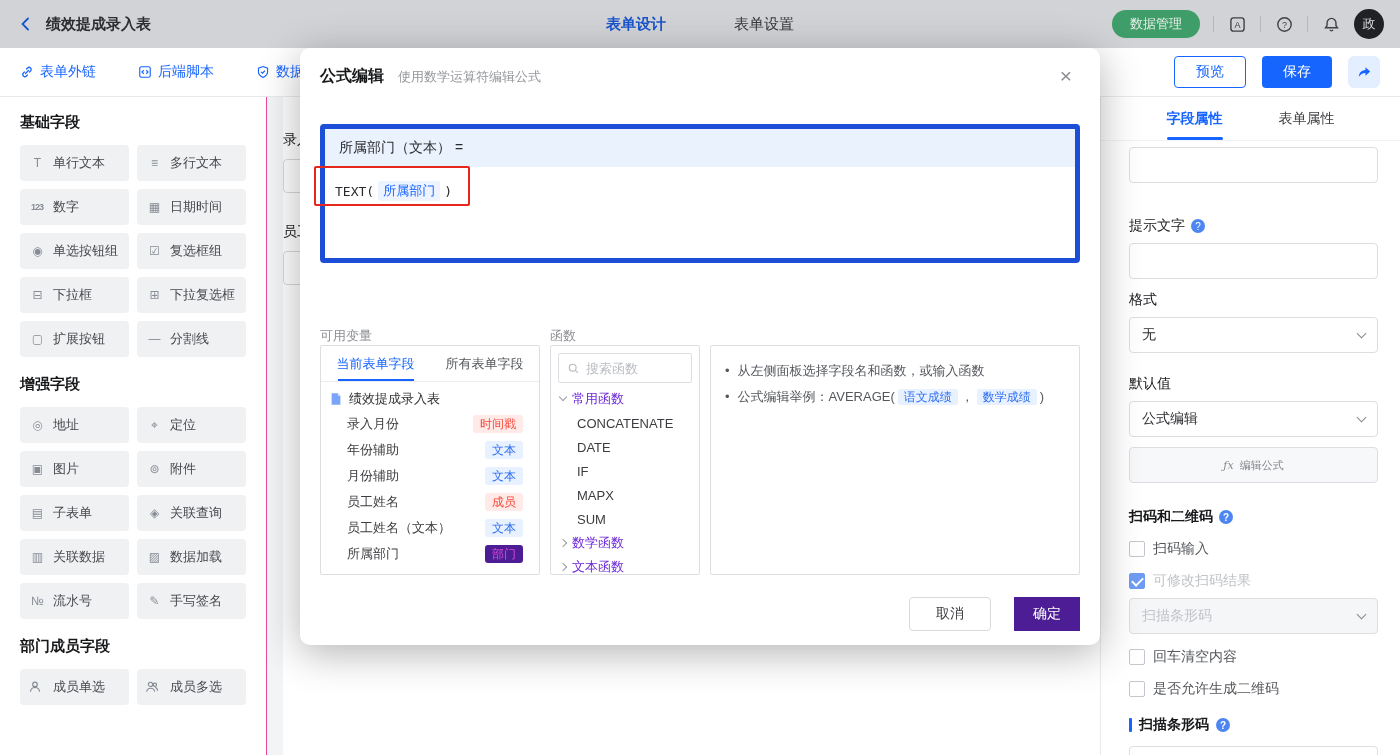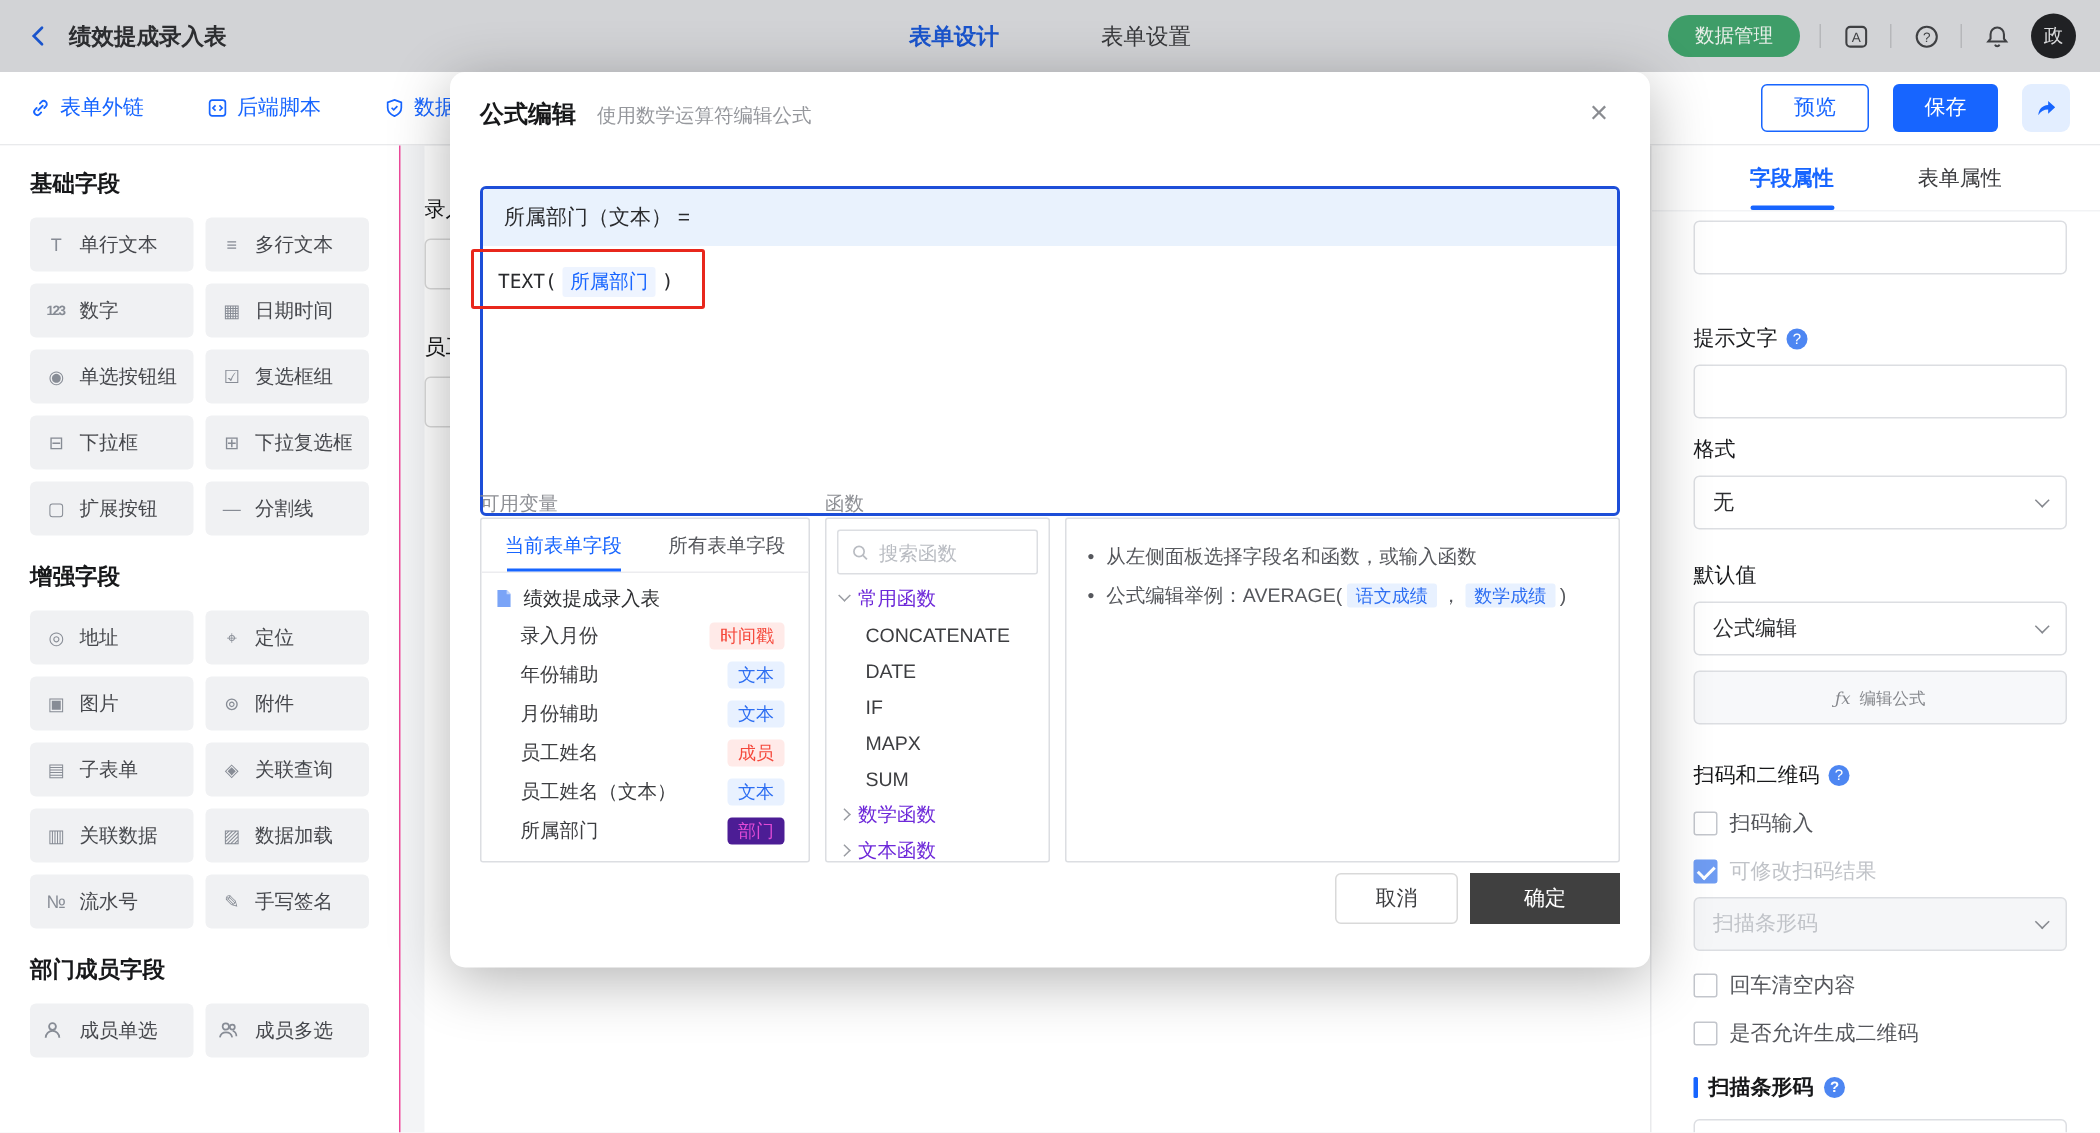--- a/index.html
+++ b/index.html
@@ -52,38 +52,38 @@
   .rp-input { width:100%; height:36px; border:1px solid #dcdee2; border-radius:4px; background:#fff; outline:none; font-size:14px; padding:0 10px; }
   .rp-label { margin:12px 0 8px; font-size:14px; color:#1a1b1e; display:flex; align-items:center; gap:6px; }
   .mt34 { margin-top:34px; } .mt22 { margin-top:22px; }
   .select { height:36px; border:1px solid #dcdee2; border-radius:4px; background:#fff; display:flex; align-items:center; justify-content:space-between; padding:0 12px; font-size:14px; color:#2d2e31; cursor:pointer; }
   .select.disabled { background:#f5f6f8; color:#c0c3c8; cursor:default; margin-top:8px; }
   .caret { width:7px; height:7px; border-right:1.5px solid #86898f; border-bottom:1.5px solid #86898f; transform:rotate(45deg); margin-top:-4px; flex:none; }
   .caret.right { transform:rotate(-45deg); margin-top:0; }
   .caret.small { width:6px; height:6px; }
   .fx-btn { margin-top:10px; width:100%; height:36px; border:1px solid #dcdee2; border-radius:4px; background:#f7f8fa; color:#85878c; font-size:11px; display:flex; align-items:center; justify-content:center; gap:6px; cursor:pointer; }
   .fx-glyph { font-style:italic; font-family:"DejaVu Serif","Liberation Serif",serif; }
-  .rp-section-title { margin-top:25px; font-size:14px; font-weight:400; color:#17181a; display:flex; align-items:center; gap:6px; }
+  .rp-section-title { margin-top:25px; font-size:14px; font-weight:700; color:#17181a; display:flex; align-items:center; gap:6px; }
   .cb-row { display:flex; align-items:center; gap:8px; margin-top:14px; font-size:14px; color:#55575c; cursor:pointer; }
   .cb { width:16px; height:16px; border:1px solid #c3c6cc; border-radius:2px; background:#fff; position:relative; flex:none; }
   .cb.checked { background:#6f9cf2; border-color:#6f9cf2; }
   .cb.checked::after { content:""; position:absolute; left:4px; top:1px; width:5px; height:9px; border-right:2px solid #fff; border-bottom:2px solid #fff; transform:rotate(45deg); }
   .cb-label.muted { color:#c0c3c8; }
   .ext-title { margin-top:18px; display:flex; align-items:center; gap:7px; font-size:14px; font-weight:700; color:#17181a; }
   .ext-bar { width:3px; height:14px; background:#1765FF; border-radius:1px; }
   .add-btn { margin-top:12px; width:100%; height:36px; border:1px solid #dcdee2; border-radius:4px; background:#fff; color:#55575c; font-size:14px; cursor:pointer; }
   .qmark { width:14px; height:14px; border-radius:50%; background:#4d86f2; color:#fff; font-size:10px; display:inline-flex; align-items:center; justify-content:center; flex:none; }
 
   
   .modal { position:absolute; left:300px; top:48px; width:800px; height:597px; background:#fff; border-radius:10px; box-shadow:0 8px 40px rgba(0,0,0,0.30); z-index:10; }
   .m-title-row { position:absolute; left:20px; top:18px; right:60px; display:flex; align-items:baseline; }
   .m-title { font-size:16px; font-weight:700; color:#17181a; }
   .m-sub { font-size:13px; color:#95979c; margin-left:14px; }
   .m-close { position:absolute; right:20px; top:14px; width:28px; height:28px; display:flex; align-items:center; justify-content:center; font-size:21px; color:#8a8c91; cursor:pointer; }
-  .formula-box { position:absolute; left:20px; right:20px; top:76px; height:220px; border:2px solid #1d4ed8; border-radius:4px; overflow:hidden; }
+  .formula-box { position:absolute; left:20px; right:20px; top:76px; height:139px; border:5px solid #1d4ed8; border-radius:4px; overflow:hidden; }
   .f-head { height:38px; background:#e9f2fd; display:flex; align-items:center; padding:0 14px; font-size:14px; color:#2a2b2e; }
   .f-body { position:relative; padding:14px 10px; font-family:"DejaVu Sans Mono","Liberation Mono",monospace; font-size:13px; color:#2a2b2e; display:flex; align-items:center; gap:4px; }
   .f-field-chip { color:#1765FF; background:#eef4ff; border-radius:2px; padding:1px 5px; font-family:"Liberation Sans","DejaVu Sans",sans-serif; }
   .annotation { position:absolute; left:14px; top:118px; width:156px; height:40px; border:2px solid #e8271c; border-radius:2px; z-index:6; pointer-events:none; }
   .m-panel-label { position:absolute; top:279px; font-size:13px; color:#8d8f94; }
   .m-panel { position:absolute; top:297px; height:230px; border:1px solid #dcdee2; border-radius:2px; background:#fff; overflow:hidden; }
   .vars-panel { left:20px; width:220px; }
   .fns-panel { left:250px; width:150px; }
   .tips-panel { left:410px; right:20px; padding:12px 14px; }
   .v-tabs { height:36px; display:flex; border-bottom:1px solid #ececef; font-size:13px; }
@@ -98,23 +98,23 @@
   .badge.magenta { background:#4c1d95; color:#e04ad6; }
   .f-search { margin:7px 7px 4px; height:30px; border:1px solid #dcdee2; border-radius:2px; display:flex; align-items:center; gap:6px; padding:0 8px; }
   .f-search input { border:none; outline:none; width:100%; font-size:13px; color:#55575c; font-family:inherit; background:transparent; }
   .f-search input::placeholder { color:#b9bcc2; }
   .fn-group { height:24px; display:flex; align-items:center; gap:6px; padding:0 9px; font-size:13px; color:#6d28d9; cursor:pointer; }
   .fn-group .caret { border-color:#9a9da3; }
   .fn-item { height:24px; display:flex; align-items:center; padding:0 8px 0 26px; font-size:13px; color:#3c3d40; cursor:pointer; }
   .tip { font-size:13px; color:#55575c; line-height:26px; display:flex; gap:8px; align-items:baseline; }
   .tip .dot { flex:none; }
   .chip { background:#e8f1ff; color:#2d6ef2; border-radius:2px; padding:1px 6px; font-size:12px; margin:0 3px; white-space:nowrap; }
-  .m-footer { position:absolute; right:20px; bottom:29px; display:flex; gap:8px; }
+  .m-footer { position:absolute; right:20px; bottom:14px; display:flex; gap:23px; }
   .btn-cancel { width:82px; height:34px; border:1px solid #d9d9d9; border-radius:4px; background:#fff; color:#3c3d40; font-size:14px; cursor:pointer; }
-  .btn-ok { width:100px; height:34px; border:none; border-radius:0; background:#404040; color:#fff; font-size:14px; cursor:pointer; }
+  .btn-ok { width:66px; height:34px; border:none; border-radius:0; background:#4c1d95; color:#fff; font-size:14px; cursor:pointer; }
 </style>
 </head>
 <body>
 
 <div class="topbar">
   <div class="tb-left">
     <span class="tb-iconbtn">
       <span>
         <svg width="16" height="16" viewBox="0 0 16 16" fill="none" stroke="#1a54cc" stroke-width="1.8" stroke-linecap="round">
             <path d="M10 2.5L4.5 8l5.5 5.5"></path>

